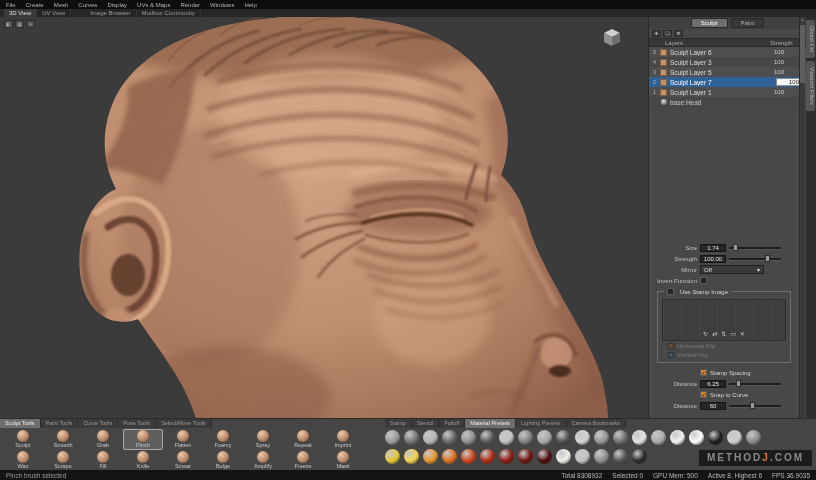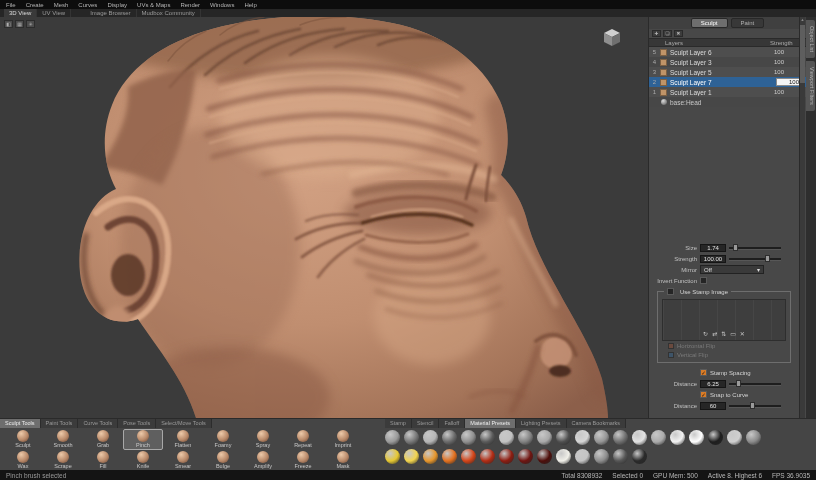--- a/index.html
+++ b/index.html
@@ -544,20 +544,23 @@
         <span class="sw" style="background: radial-gradient(circle at 35% 30%, rgba(255, 255, 255, 0.7), rgb(178, 44, 20) 52%, rgba(0, 0, 0, 0.45));"></span>
         <span class="sw" style="background: radial-gradient(circle at 35% 30%, rgba(255, 255, 255, 0.7), rgb(142, 28, 16) 52%, rgba(0, 0, 0, 0.45));"></span>
         <span class="sw" style="background: radial-gradient(circle at 35% 30%, rgba(255, 255, 255, 0.7), rgb(112, 20, 16) 52%, rgba(0, 0, 0, 0.45));"></span>
         <span class="sw" style="background: radial-gradient(circle at 35% 30%, rgba(255, 255, 255, 0.7), rgb(78, 14, 10) 52%, rgba(0, 0, 0, 0.45));"></span>
         <span class="sw" style="background: radial-gradient(circle at 35% 30%, rgba(255, 255, 255, 0.7), rgb(240, 239, 232) 52%, rgba(0, 0, 0, 0.45));"></span>
         <span class="sw" style="background: radial-gradient(circle at 35% 30%, rgba(255, 255, 255, 0.7), rgb(196, 196, 196) 52%, rgba(0, 0, 0, 0.45));"></span>
         <span class="sw" style="background: radial-gradient(circle at 35% 30%, rgba(255, 255, 255, 0.7), rgb(142, 142, 142) 52%, rgba(0, 0, 0, 0.45));"></span>
         <span class="sw" style="background: radial-gradient(circle at 35% 30%, rgba(255, 255, 255, 0.7), rgb(86, 86, 86) 52%, rgba(0, 0, 0, 0.45));"></span>
         <span class="sw" style="background: radial-gradient(circle at 35% 30%, rgba(255, 255, 255, 0.7), rgb(42, 42, 42) 52%, rgba(0, 0, 0, 0.45));"></span>
       </div>
+    <div id="watermark">
+      <span>METHOD</span><span id="wm-accent">J</span><span>.COM</span>
+    </div>
   </div>
 
   <div id="statusbar">
     <span id="status-left">Pinch brush selected</span>
     <span id="status-right">
         <span>Total 8308932</span>
         <span>Selected 0</span>
         <span>GPU Mem: 500</span>
         <span>Active 8. Highest 6</span>
         <span>FPS 36.9035</span>

